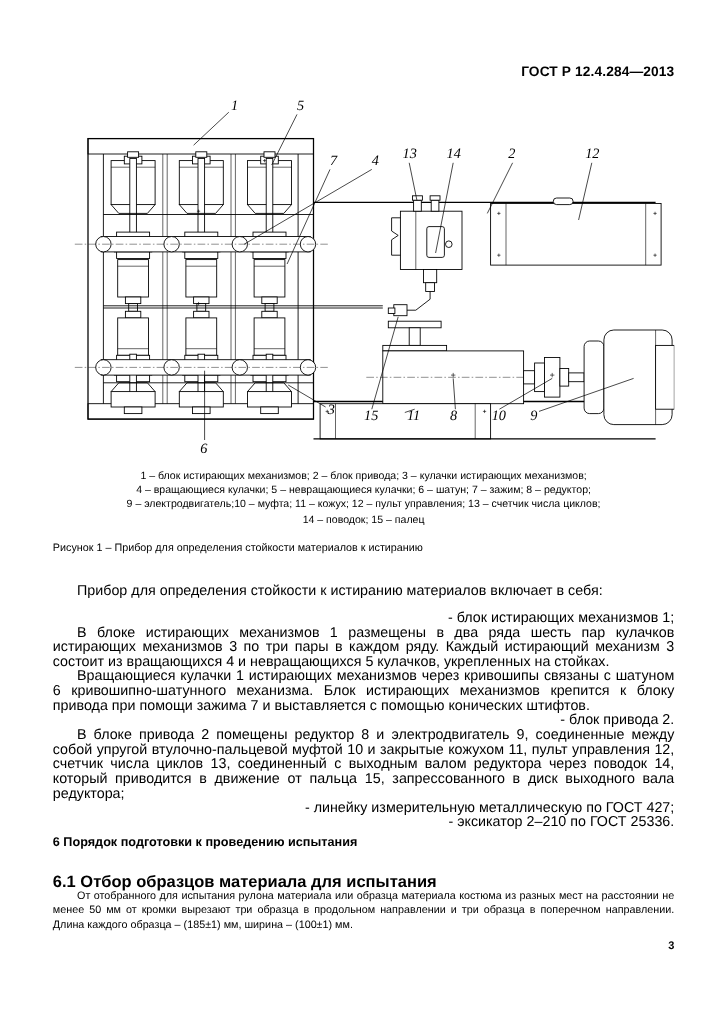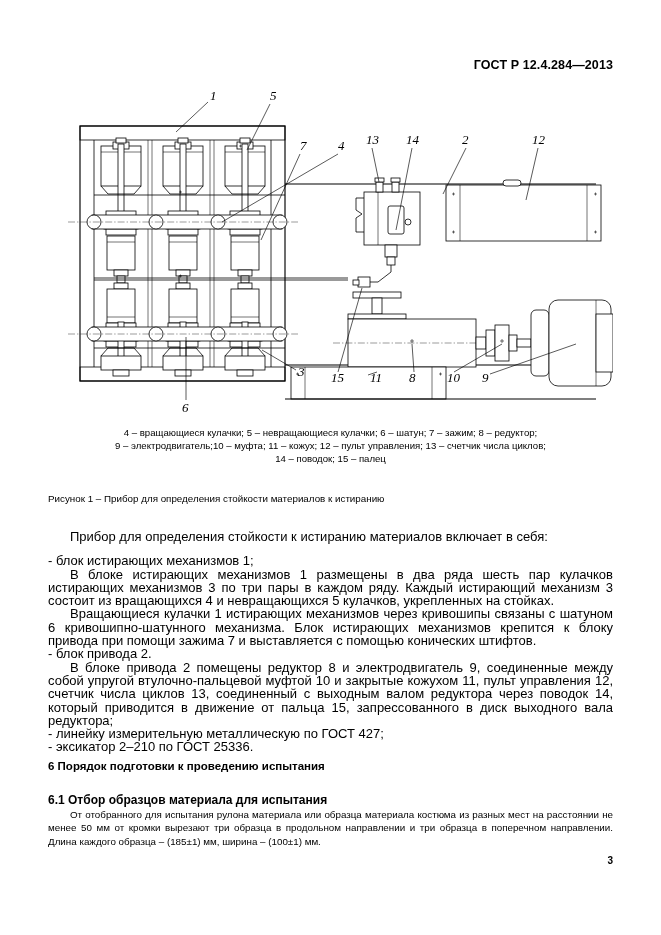--- a/index.html
+++ b/index.html
@@ -70,35 +70,35 @@
     width: 565px;
     font-size: 13px;
     line-height: 13.3px;
   }
   .para {
     text-align: justify;
     margin: 0;
   }
   .para.indent { text-indent: 22px; }
   .gap-sm { height: 11px; }
-  .list-line { text-align: left; margin: 0; }
+  .list-line { text-align: right; margin: 0; }
 
   
   .h1 {
     position: absolute;
     left: 48px;
     top: 760px;
     font-size: 11.5px;
     font-weight: bold;
   }
   .h2 {
     position: absolute;
     left: 48px;
     top: 793px;
-    font-size: 12px;
+    font-size: 15px;
     font-weight: bold;
   }
   .tail-block {
     position: absolute;
     left: 48px;
     top: 808px;
     width: 565px;
     font-size: 9.8px;
     line-height: 13.3px;
   }
@@ -392,20 +392,21 @@
         <path class="leader" d="M454 262 L406 290"></path>
         <text class="callout" x="399" y="300">10</text>
 
         <path class="leader" d="M528 262 L442 292"></path>
         <text class="callout" x="434" y="300">9</text>
       </g>
     </svg>
   </div>
 
   <div class="legend">
+    <div>1 – блок истирающих механизмов; 2 – блок привода; 3 – кулачки истирающих механизмов;</div>
     <div>4 – вращающиеся кулачки; 5 – невращающиеся кулачки; 6 – шатун; 7 – зажим; 8 – редуктор;</div>
     <div>9 – электродвигатель;10 – муфта; 11 – кожух; 12 – пульт управления; 13 – счетчик числа циклов;</div>
     <div>14 – поводок; 15 – палец</div>
   </div>
 
   <div class="fig-caption">Рисунок 1 – Прибор для определения стойкости материалов к истиранию</div>
 
   <div class="body-block">
     <p class="para indent">Прибор для определения стойкости к истиранию материалов включает в себя:</p>
     <div class="gap-sm"></div>

